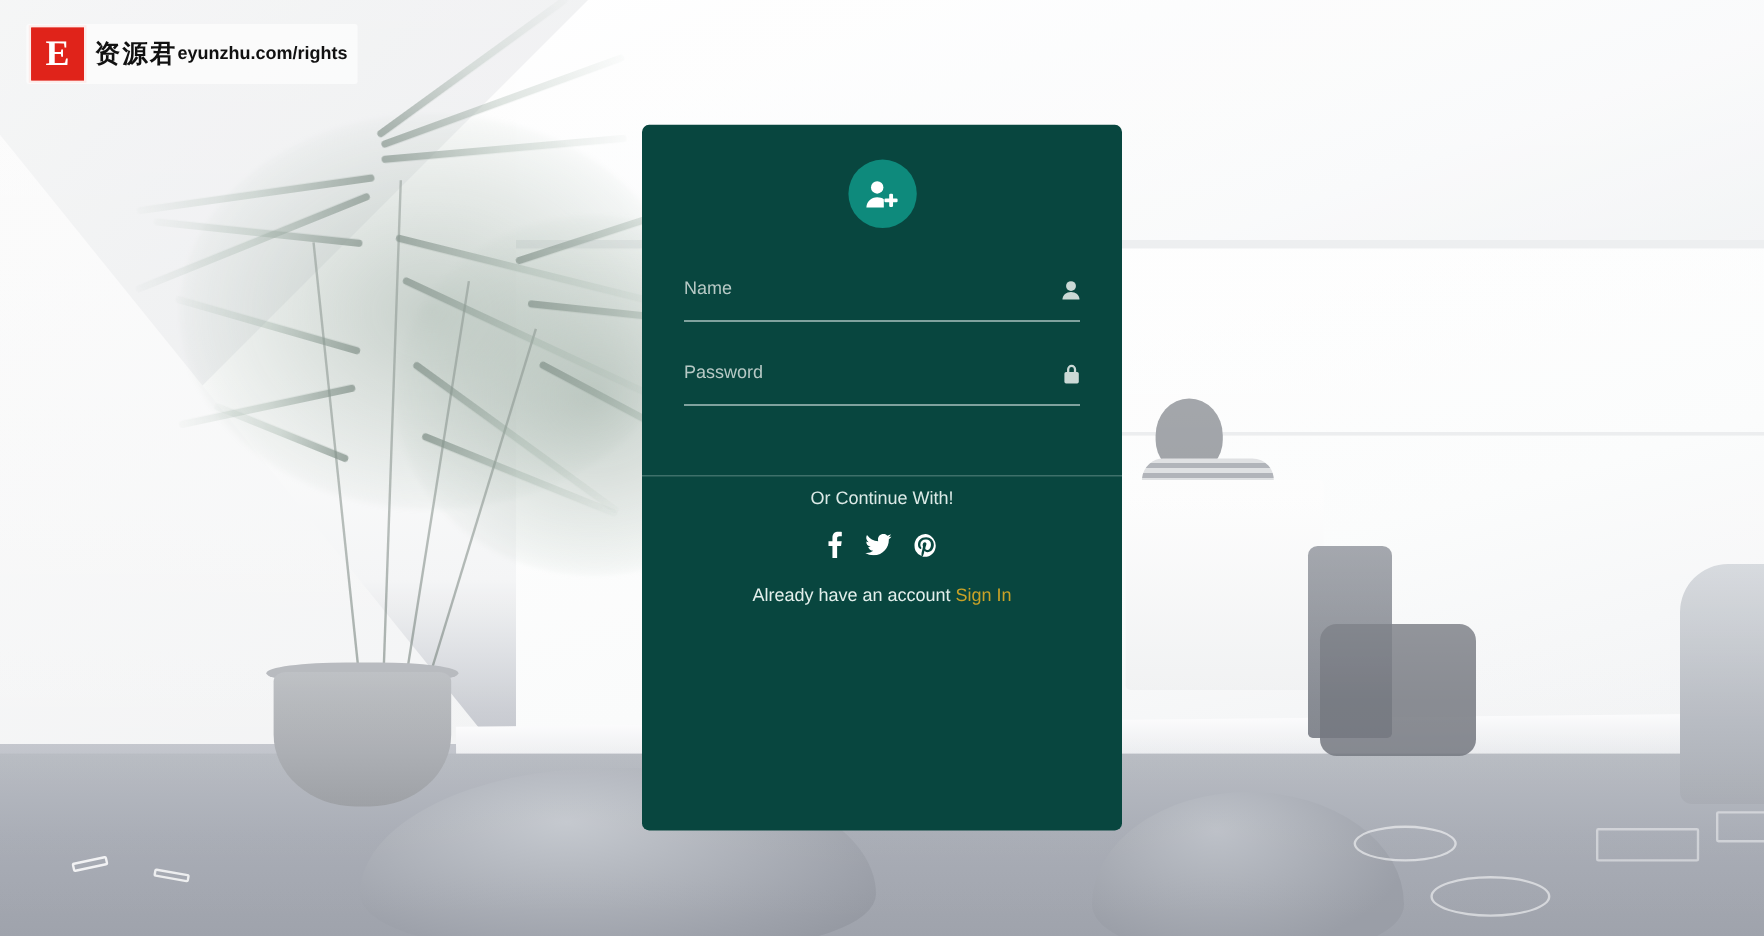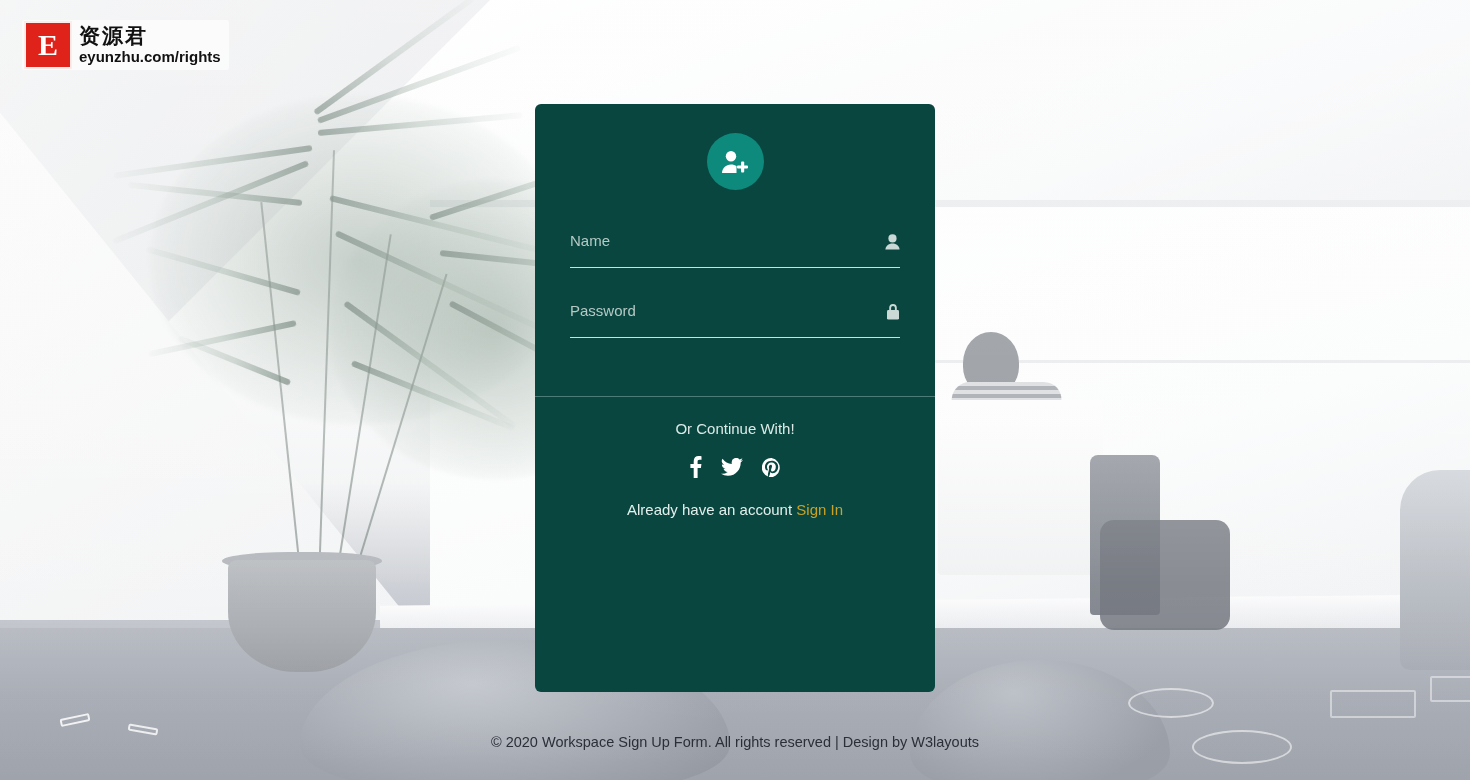--- a/index.html
+++ b/index.html
@@ -197,21 +197,21 @@
     display: flex; align-items: center; justify-content: center;
     box-shadow: 0 0 0 2px #fdecea;
   }
   .wm-badge span {
     font-family: "Liberation Serif", serif;
     font-weight: bold;
     font-size: 30px;
     line-height: 1;
     color: #ffffff;
   }
-  .wm-text { display: flex; flex-direction: column; line-height: 1; }
+  .wm-text { display: flex; line-height: 1; text-align: right; }
   .wm-cn {
     font-family: "DejaVu Sans", sans-serif;
     font-size: 21px;
     font-weight: bold;
     color: #111;
     letter-spacing: 2px;
   }
   .wm-url {
     font-family: "Liberation Sans", sans-serif;
     font-size: 15px;
@@ -302,21 +302,21 @@
   }
 
   .card-divider {
     width: 400px;
     height: 1px;
     background: rgba(206,224,220,0.35);
     margin-top: 34px;
   }
 
   .continue-text {
-    margin-top: 23px;
+    margin-top: 10px;
     font-size: 15px;
     color: #dceae7;
   }
   .social-row {
     margin-top: 19px;
     display: flex;
     gap: 19px;
     align-items: center;
     justify-content: center;
   }
@@ -482,15 +482,14 @@
       </a>
     </div>
 
     <div class="account-line">
       <span>Already have an account</span>
       <a href="#">Sign In</a>
     </div>
 
   </div>
 
-  <div id="footer">© 2020 Workspace Sign Up Form. All rights reserved | Design by W3layouts</div>
 
 </div>
 
 </body></html>

